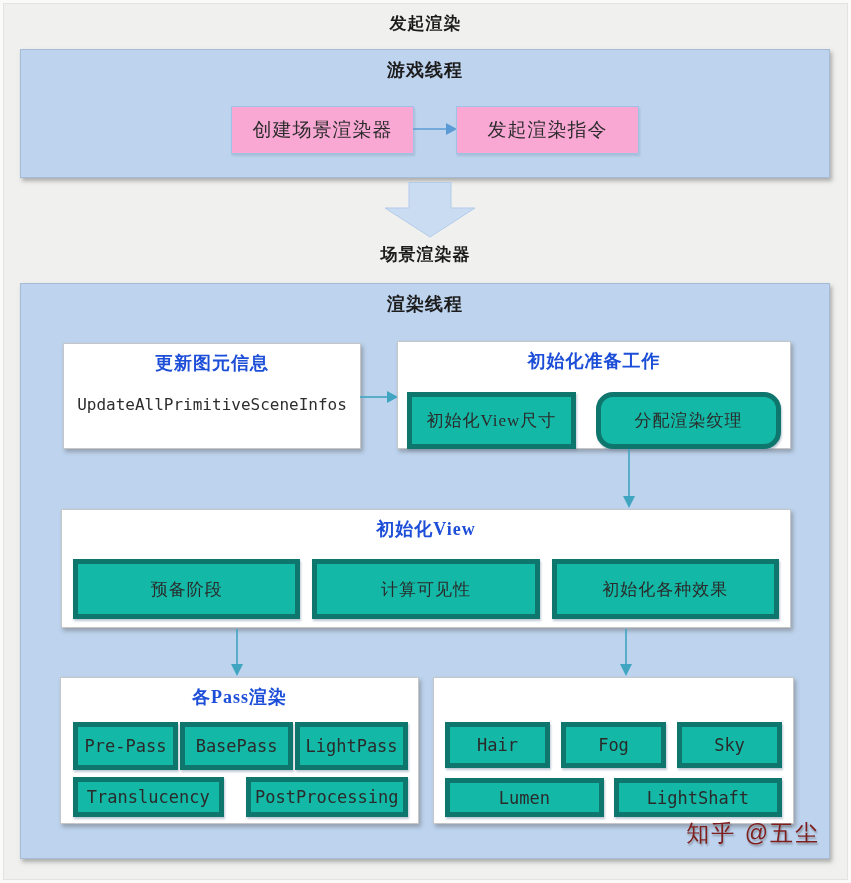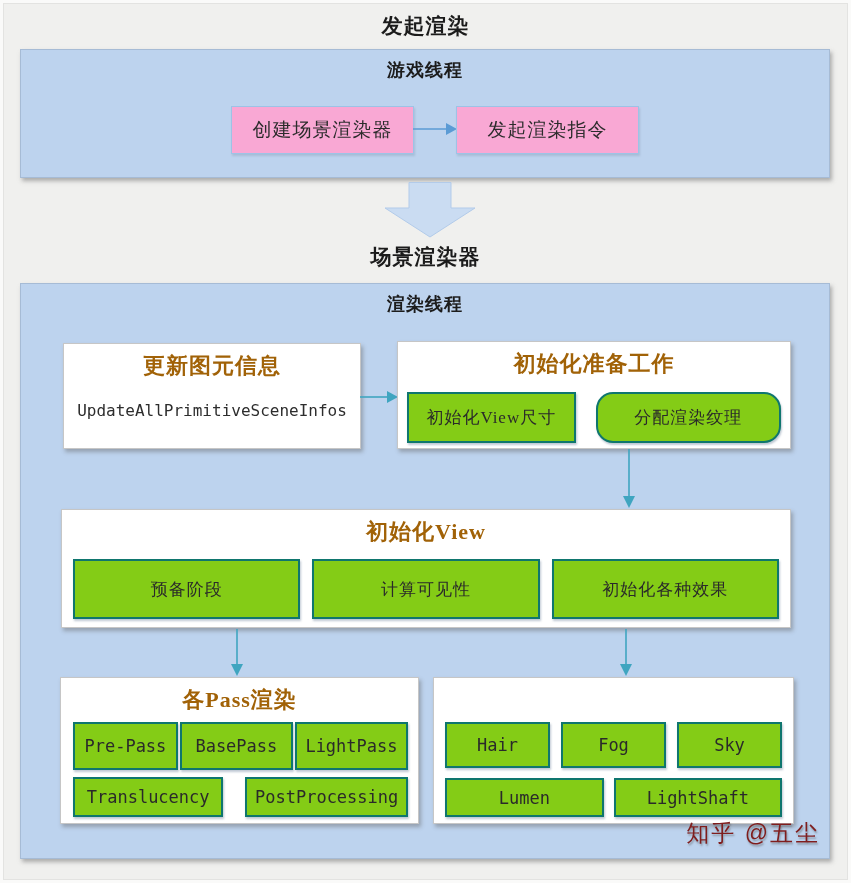--- a/index.html
+++ b/index.html
@@ -4,46 +4,46 @@
 <style>
   html,body{margin:0;padding:0;background:#e9e9e7;}
   .canvas{
     position:relative; width:851px; height:883px; margin:0 auto;
     background:#f0f0ee; overflow:hidden;
     box-shadow: inset 0 0 0 3px #fafaf9, inset 0 0 0 4px #e3e3e1;
     font-family:"Liberation Serif","DejaVu Serif",serif; color:#222;
   }
   .page-title{
     position:absolute; left:0; width:100%; text-align:center;
-    font-size:21px; font-weight:bold; color:#1b1b1b; letter-spacing:1px;
+    font-size:17px; font-weight:bold; color:#1b1b1b; letter-spacing:1px;
   }
   .bigbox{
     position:absolute; background:#bdd3ee; border:1px solid #a6bbd5;
     box-shadow:2px 3px 4px rgba(105,105,105,0.5);
   }
   .thread-label{
     text-align:center; font-size:18px; font-weight:bold; color:#1c1c1c;
     margin-top:8px; letter-spacing:1px;
   }
   .whitebox{
     position:absolute; background:#ffffff; border:1px solid #c6c6c6;
     box-shadow:2px 3px 4px rgba(100,100,100,0.45);
   }
   .whitebox .boxtitle{
-    text-align:center; font-size:22px; font-weight:bold; color:#a16207;
+    text-align:center; font-size:18px; font-weight:bold; color:#1d4ed8;
     margin-top:7px; letter-spacing:1px;
   }
   .gamenode{
     position:absolute; background:#f9a8d4; border:1px solid #9dc3e6;
     box-shadow:1px 2px 2px rgba(125,150,175,0.35);
     display:flex; align-items:center; justify-content:center;
     font-size:19px; color:#2c2c2c; letter-spacing:1px;
   }
   .subbox{
-    background:#84cc16; border:2px solid #0f766e;
+    background:#14b8a6; border:5px solid #0f766e;
     box-shadow:1px 2px 2px rgba(115,135,160,0.45);
     display:flex; align-items:center; justify-content:center;
     font-size:17px; color:#2a2a2a; letter-spacing:1px;text-align:center;
   }
   .mono{font-family:"DejaVu Sans Mono","Liberation Mono",monospace; letter-spacing:0;}
   .upd-line1{
     text-align:center; font-size:16px; color:#2d2d2d; margin-top:20px;
     font-family:"DejaVu Sans Mono","Liberation Mono",monospace;
   }
   .upd-line2{ text-align:center; font-size:17px; color:#2d2d2d; margin-top:4px; }

